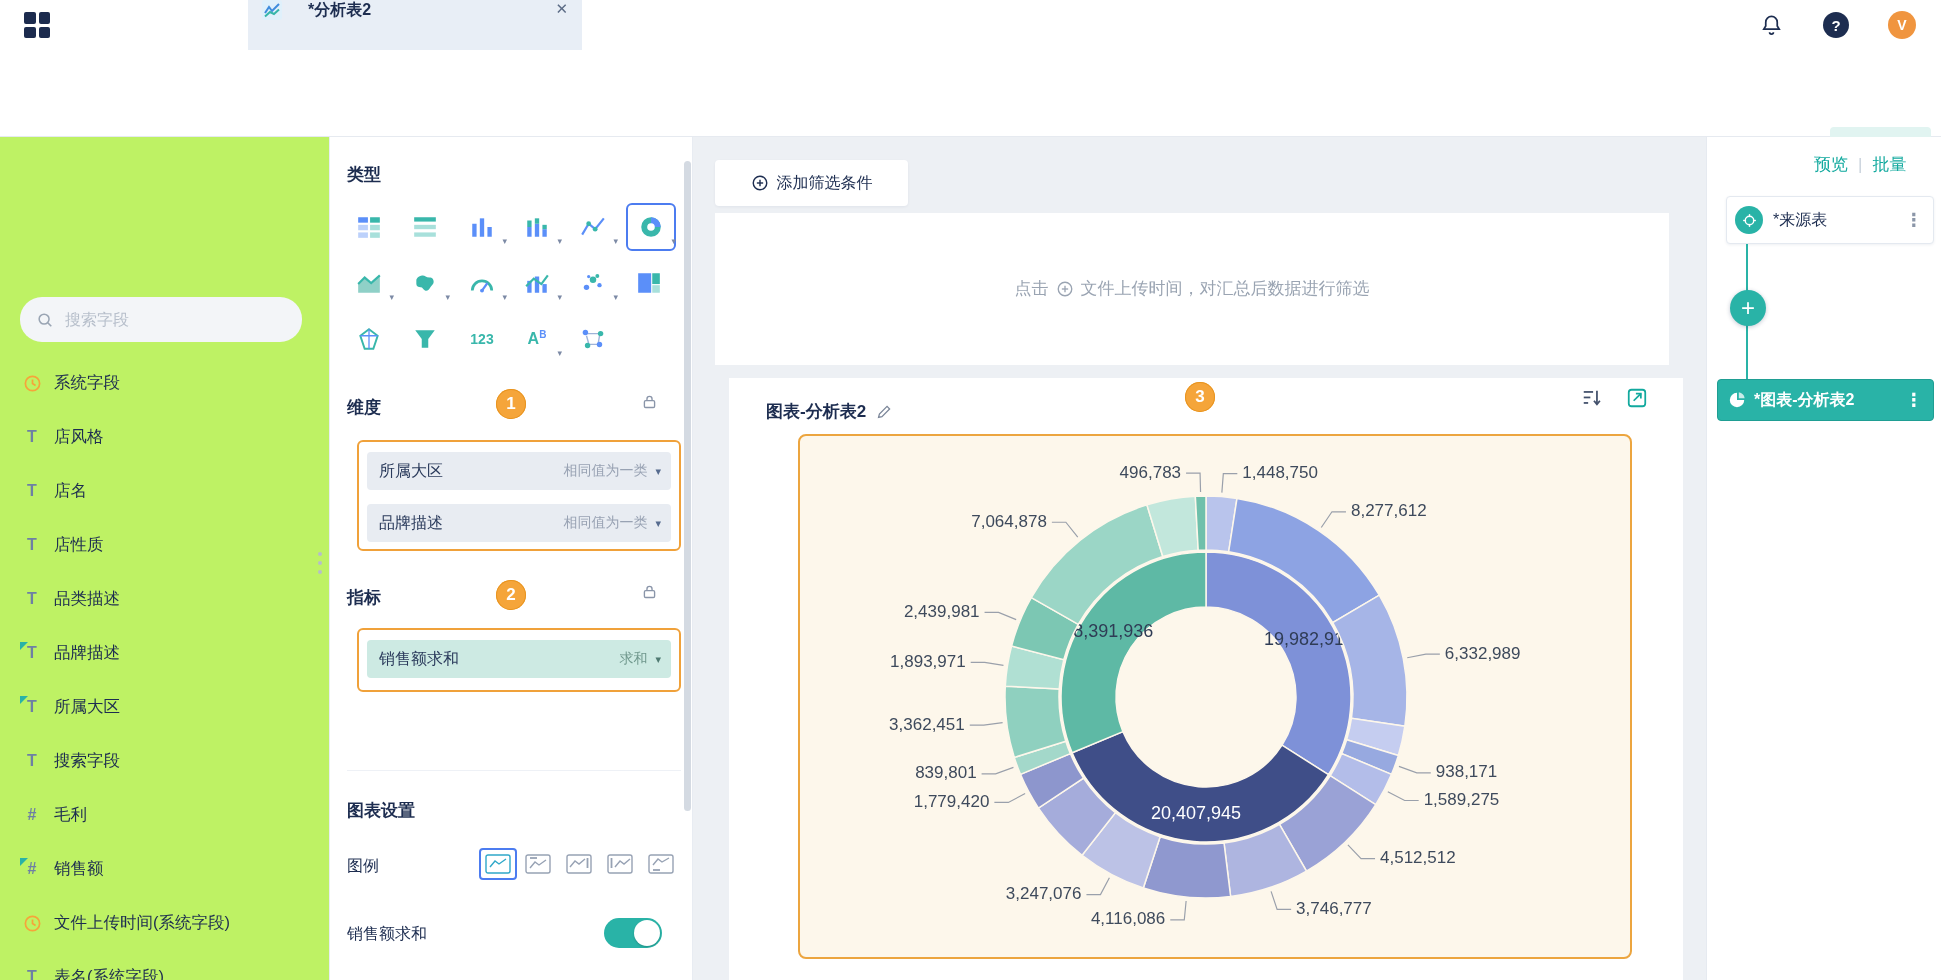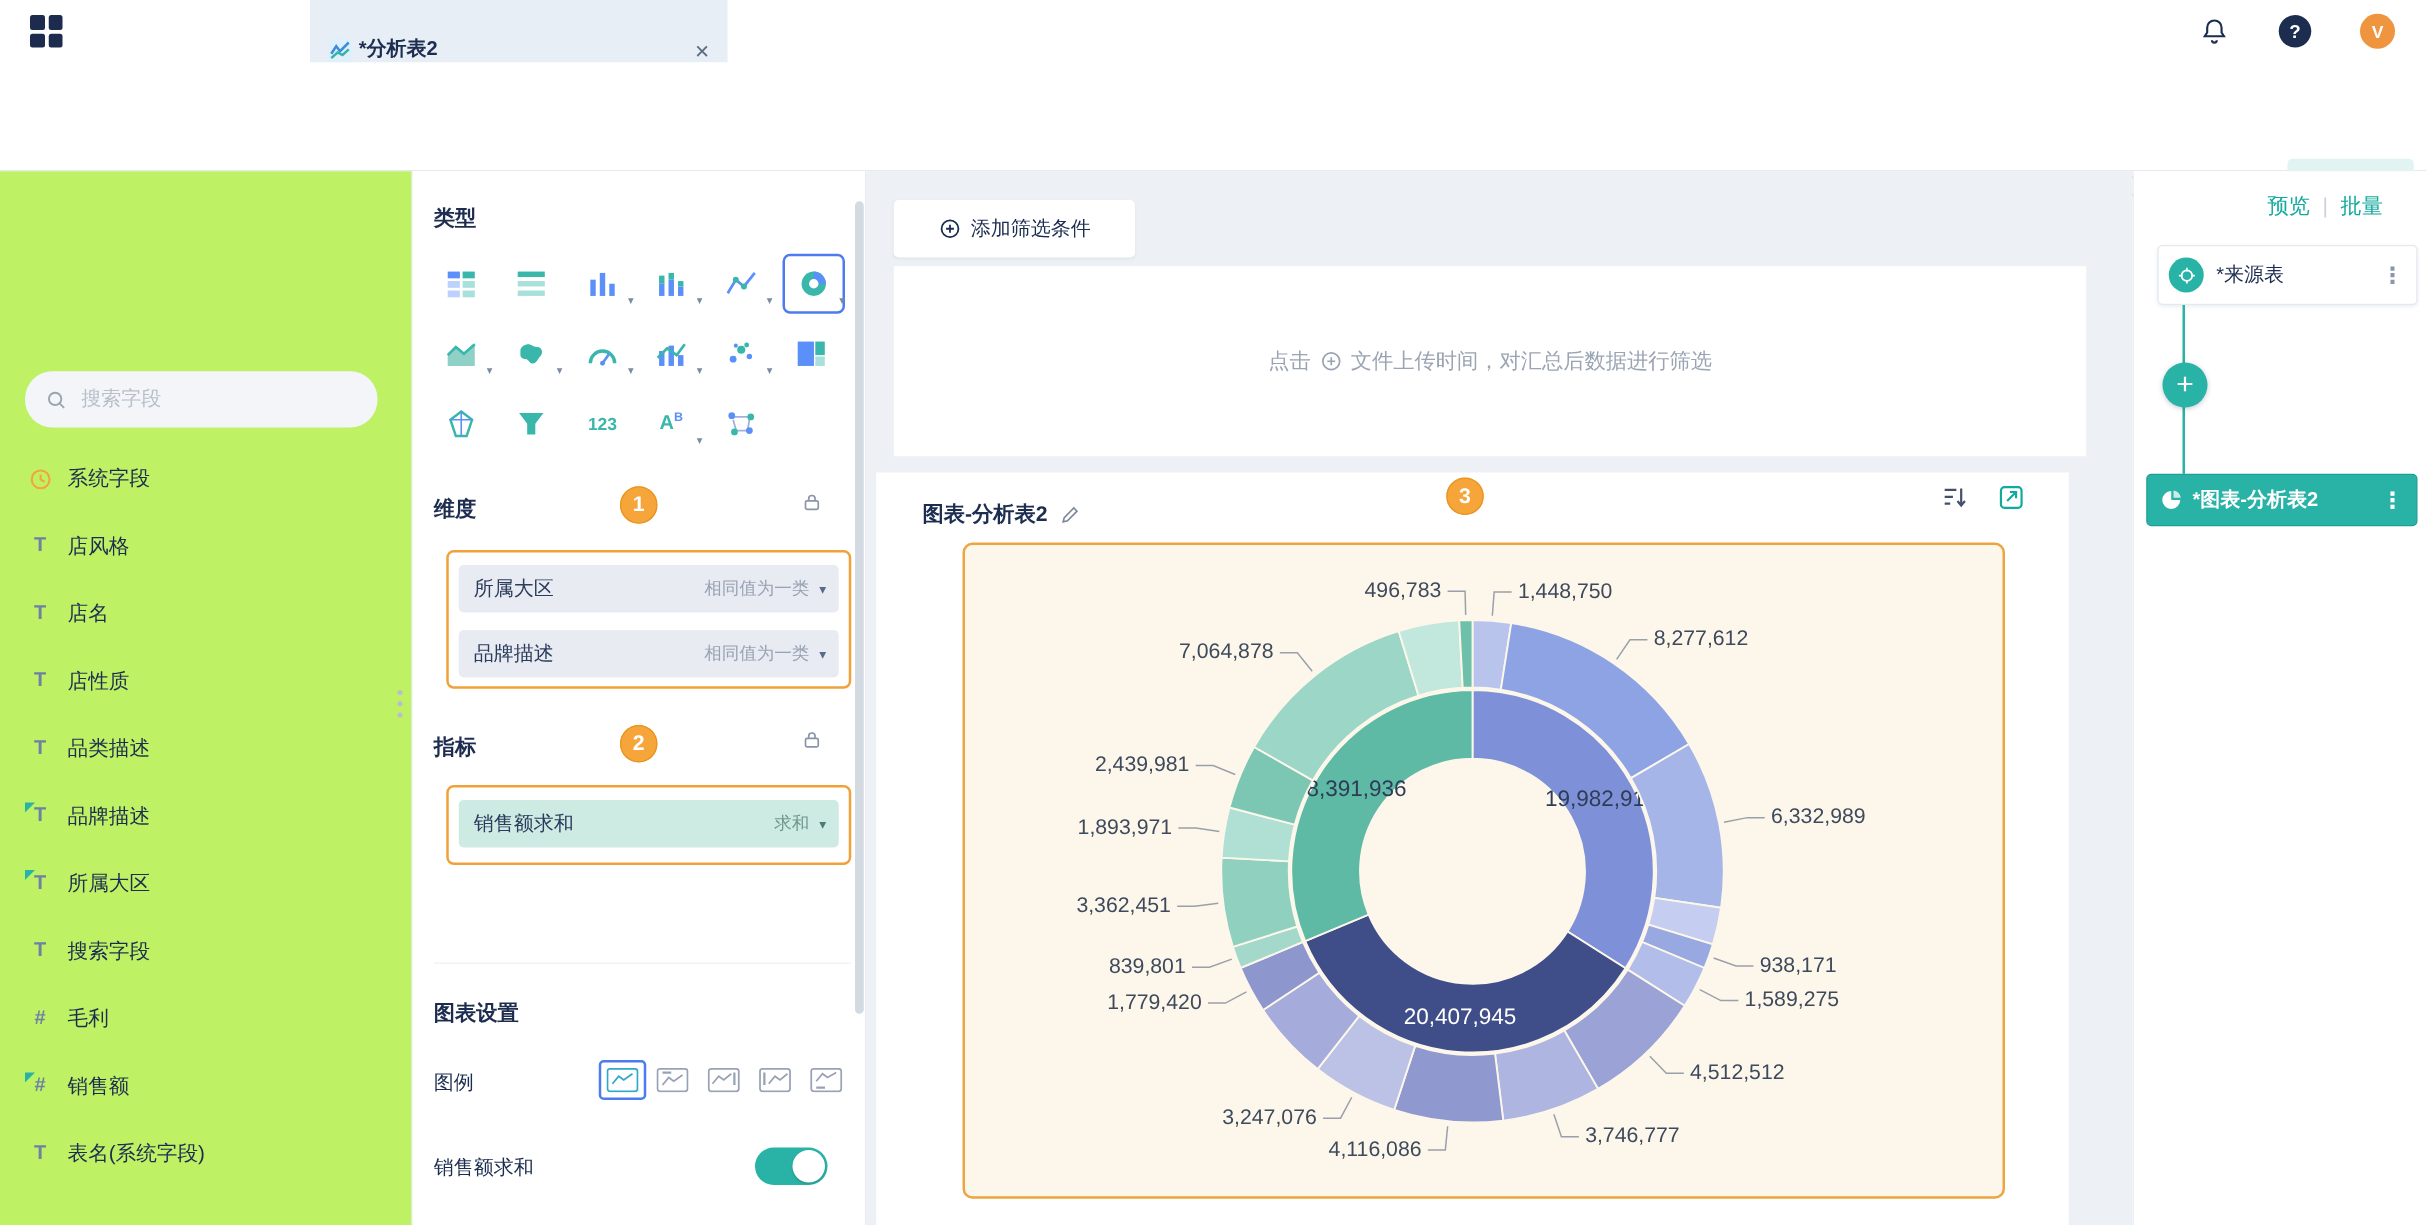--- a/index.html
+++ b/index.html
@@ -2,21 +2,21 @@
 <html><head>
 <meta charset="utf-8">
 <style>
   html,body{margin:0;padding:0;background:#fff;}
   #app{position:relative;width:1941px;height:980px;overflow:hidden;font-family:"Liberation Sans","DejaVu Sans",sans-serif;color:#1d2d50;font-size:16px;}
   .abs{position:absolute;}
   
   #topbar{left:0;top:0;width:1941px;height:50px;background:#fff;}
   #logo{left:24px;top:12px;width:26px;height:26px;display:grid;grid-template-columns:1fr 1fr;gap:3px;cursor:pointer;}
   #logo span{background:#1c2b4e;border-radius:2px;}
-  #tab{left:248px;top:0;width:334px;height:50px;background:#e8eef6;display:flex;align-items:flex-end;padding:0 14px;box-sizing:border-box;gap:5px;}
+  #tab{left:248px;top:0;width:334px;height:50px;background:#e8eef6;display:flex;align-items:flex-start;padding:0 14px;box-sizing:border-box;gap:26px;}
   #tab .title{font-weight:600;}
   #tab .close{margin-left:auto;color:#5c6c86;font-size:15px;cursor:pointer;}
   #help{left:1823px;top:12px;width:26px;height:26px;border-radius:50%;background:#1d2d50;color:#fff;display:flex;align-items:center;justify-content:center;font-size:15px;font-weight:bold;cursor:pointer;}
   #avatar{left:1888px;top:11px;width:28px;height:28px;border-radius:50%;background:#f0953f;color:#fff;display:flex;align-items:center;justify-content:center;font-size:14px;font-weight:bold;cursor:pointer;}
   
   #toolbar{left:0;top:50px;width:1941px;height:87px;background:#fff;border-bottom:1px solid #e6eaf0;box-sizing:border-box;}
   .tb-item{position:absolute;top:86px;height:26px;display:flex;align-items:center;gap:8px;cursor:pointer;font-size:16px;}
   .tb-sep{position:absolute;top:88px;width:1px;height:22px;background:#e3e8ee;}
   .tb-disabled{color:#b9c1ce;}
   #save-btn{left:1830px;top:77px;width:101px;height:44px;background:#e1f4f1;border-radius:4px;display:flex;align-items:center;justify-content:center;gap:7px;color:#12a99e;font-size:17px;cursor:pointer;}
@@ -228,20 +228,29 @@
         <span class="flabel">毛利</span>
       </div>
       <div class="field">
         <span class="ficon flag">
             <span class="tglyph">#</span>
           </span>
         <span class="flabel">销售额</span>
       </div>
       <div class="field">
         <span class="ficon">
+            <svg width="19" height="19" viewBox="0 0 20 20">
+              <circle cx="10" cy="10" r="7.5" fill="none" stroke="#f5a53a" stroke-width="1.8"></circle>
+              <polyline points="10,5.8 10,10 13.2,12" fill="none" stroke="#f5a53a" stroke-width="1.8"></polyline>
+            </svg>
+          </span>
+        <span class="flabel">文件上传时间(系统字段)</span>
+      </div>
+      <div class="field">
+        <span class="ficon">
             <span class="tglyph">T</span>
           </span>
         <span class="flabel">表名(系统字段)</span>
       </div>
 
     </div>
   </div>
   <div id="drag-dots" class="abs">
       <i></i>
       <i></i>
@@ -471,21 +480,21 @@
         <span>点击</span>
         <svg width="18" height="18" viewBox="0 0 20 20">
             <circle cx="10" cy="10" r="7.5" fill="none" stroke="#9aa4b2" stroke-width="1.5"></circle>
             <line x1="10" y1="6.5" x2="10" y2="13.5" stroke="#9aa4b2" stroke-width="1.5"></line>
             <line x1="6.5" y1="10" x2="13.5" y2="10" stroke="#9aa4b2" stroke-width="1.5"></line>
           </svg>
         <span>文件上传时间，对汇总后数据进行筛选</span>
       </div>
     </div>
 
-    <div id="chart-card" class="abs" style="left:8px;top:241px;">
+    <div id="chart-card" class="abs" style="left:36px;top:241px;">
       <div id="chart-title-row">
         <span id="chart-title">图表-分析表2</span>
         <svg width="17" height="17" viewBox="0 0 20 20">
             <path d="M3 17l1-4 9-9 3 3-9 9z" fill="none" stroke="#7b8699" stroke-width="1.5"></path>
           </svg>
       </div>
       <div class="badge" style="left:456px;top:4px;">3</div>
       <svg class="abs" style="left:852px;top:9px;" width="22" height="22" viewBox="0 0 20 20">
           <line x1="2.5" y1="4.5" x2="11" y2="4.5" stroke="#42506b" stroke-width="1.6"></line>
           <line x1="2.5" y1="9.5" x2="8.5" y2="9.5" stroke="#42506b" stroke-width="1.6"></line>

